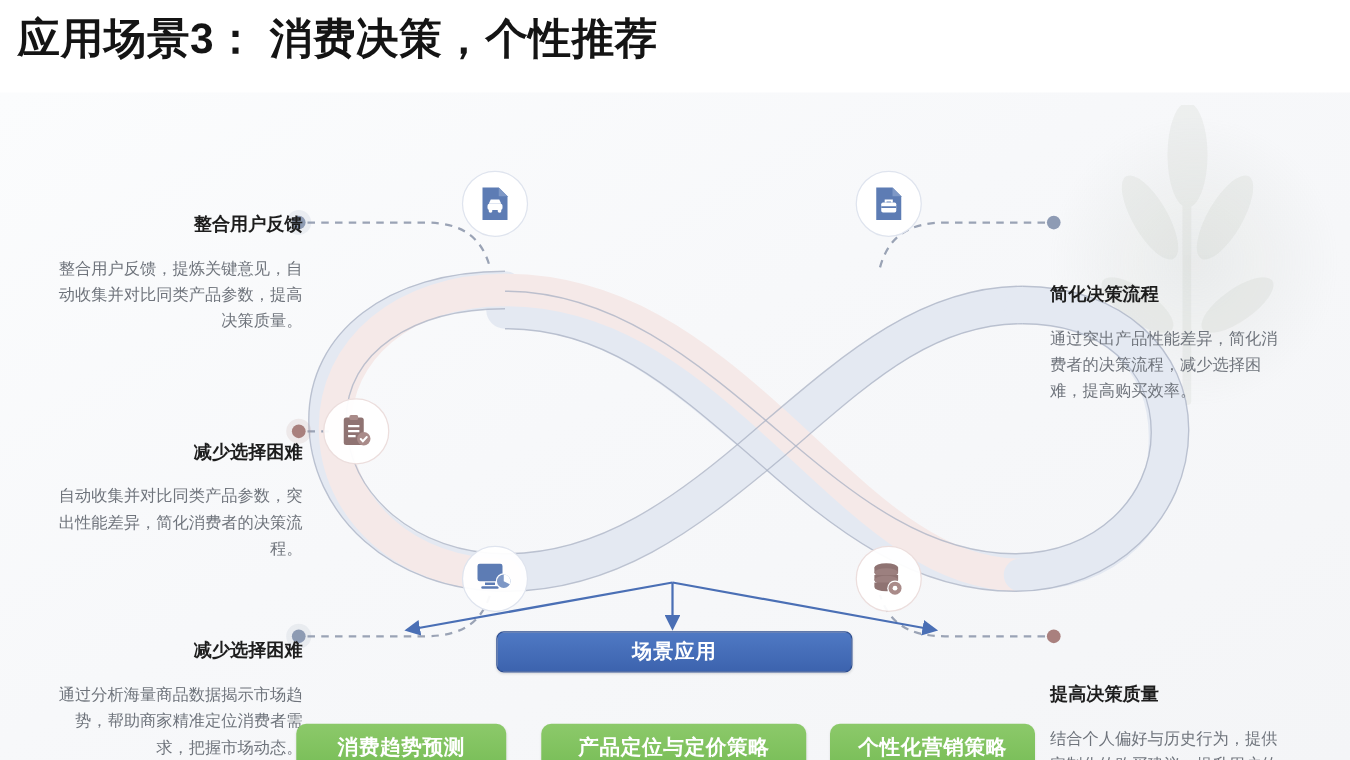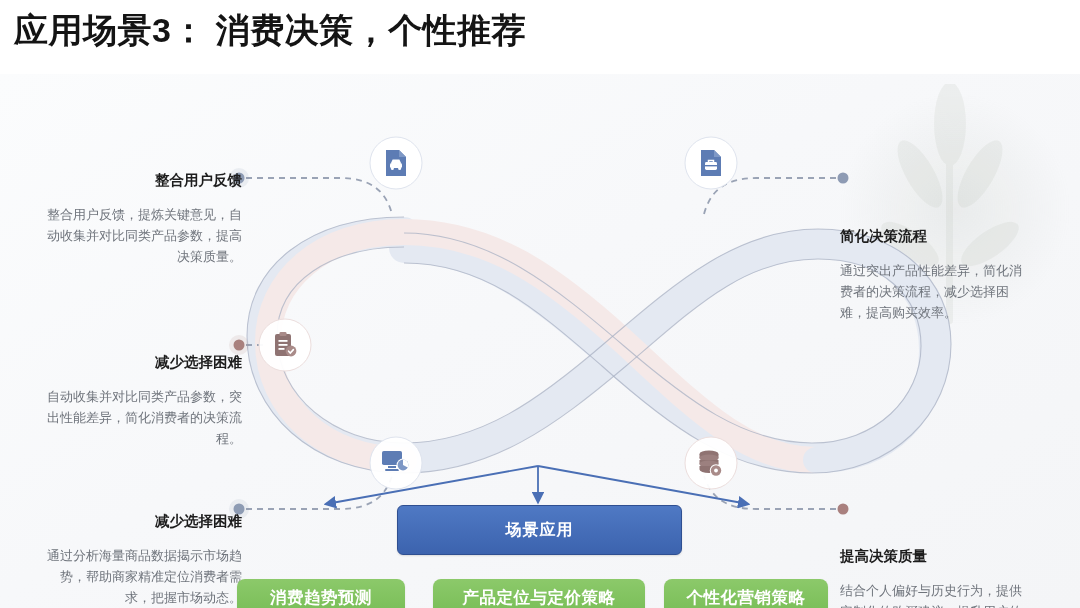--- a/index.html
+++ b/index.html
@@ -52,21 +52,21 @@
   #blk-params   { left:42px;  top:278px; }
   #blk-analyze  { left:42px;  top:437px; }
   #blk-simplify { left:840px; top:128px; width:190px; }
   #blk-advice   { left:840px; top:448px; width:190px; }
 
   
   #loop { position:absolute; left:0; top:0; width:1080px; height:534px; }
 
   
   .scene-box {
-    position:absolute; left:397px; top:431px; width:285px; height:50px;
+    position:absolute; left:397px; top:431px; width:285px; height:33px;
     background:linear-gradient(180deg,#4f79c4 0%,#3c63ae 100%);
     border:1px solid #2f4f91; border-radius:6px;
     display:flex; align-items:center; justify-content:center;
     color:#fff; font-size:16px; font-weight:bold; letter-spacing:1px;
     box-shadow:0 1px 2px rgba(0,0,0,.12);
   }
   .green-box {
     position:absolute; top:505px; height:38px;
     background:linear-gradient(180deg,#8cc96a 0%,#77bd56 100%);
     border-radius:8px;

